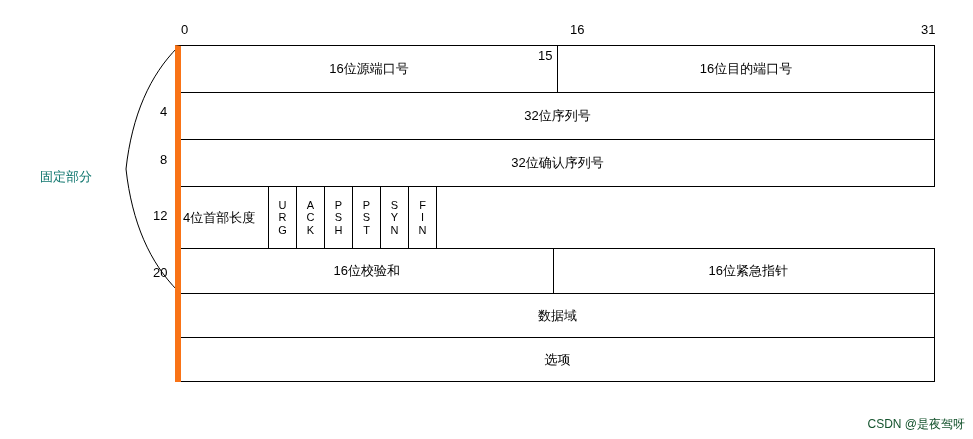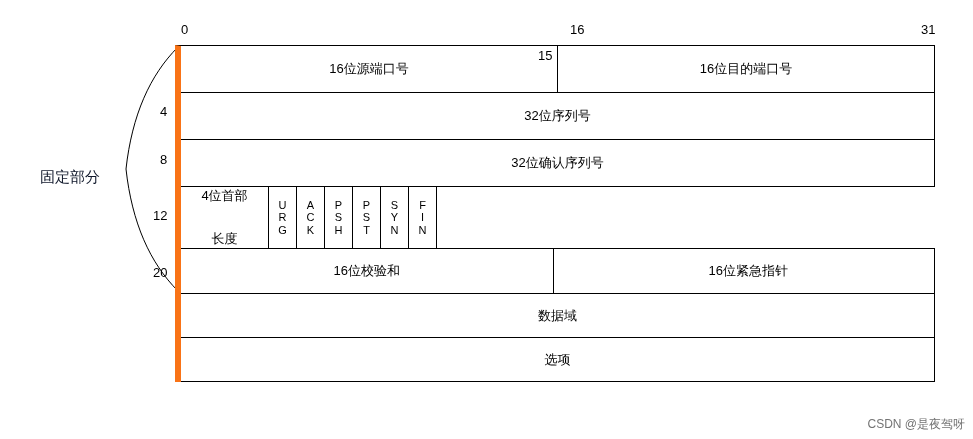--- a/index.html
+++ b/index.html
@@ -31,22 +31,22 @@
   .row-label {
     position: absolute;
     font-size: 13px;
     color: #000;
     white-space: nowrap;
   }
 
   
   .brace-caption {
     position: absolute;
-    font-size: 15px;
-    color: #0f172a;
+    font-size: 13px;
+    color: #0f766e;
     white-space: nowrap;
   }
 
   
   .diagram {
     position: absolute;
     left: 175px;
     top: 45px;
     width: 760px;
     border-left: 6px solid #f97316;
@@ -91,39 +91,39 @@
     display: flex;
     flex-direction: column;
     align-items: center;
     justify-content: center;
     font-size: 11px;
     line-height: 1.12;
   }
 
   .two-line {
     display: flex;
-    flex-direction: column;
+    flex-direction: row;
     align-items: center;
-    justify-content: space-between;
+    justify-content: flex-start;
   }
 
   
   #brace-svg {
     position: absolute;
     left: 120px;
     top: 45px;
   }
 
   
   .watermark {
     position: absolute;
     right: 8px;
     bottom: 6px;
     font-size: 12px;
-    color: #737373;
+    color: #14532d;
     white-space: nowrap;
   }
 </style>
 </head>
 <body>
 
 <div id="stage">
 
   <div class="bit-label" style="left:181px; top:22px;">0</div>
   <div class="bit-label" style="left:538px; top:7px;margin-top:41px;">15</div>

